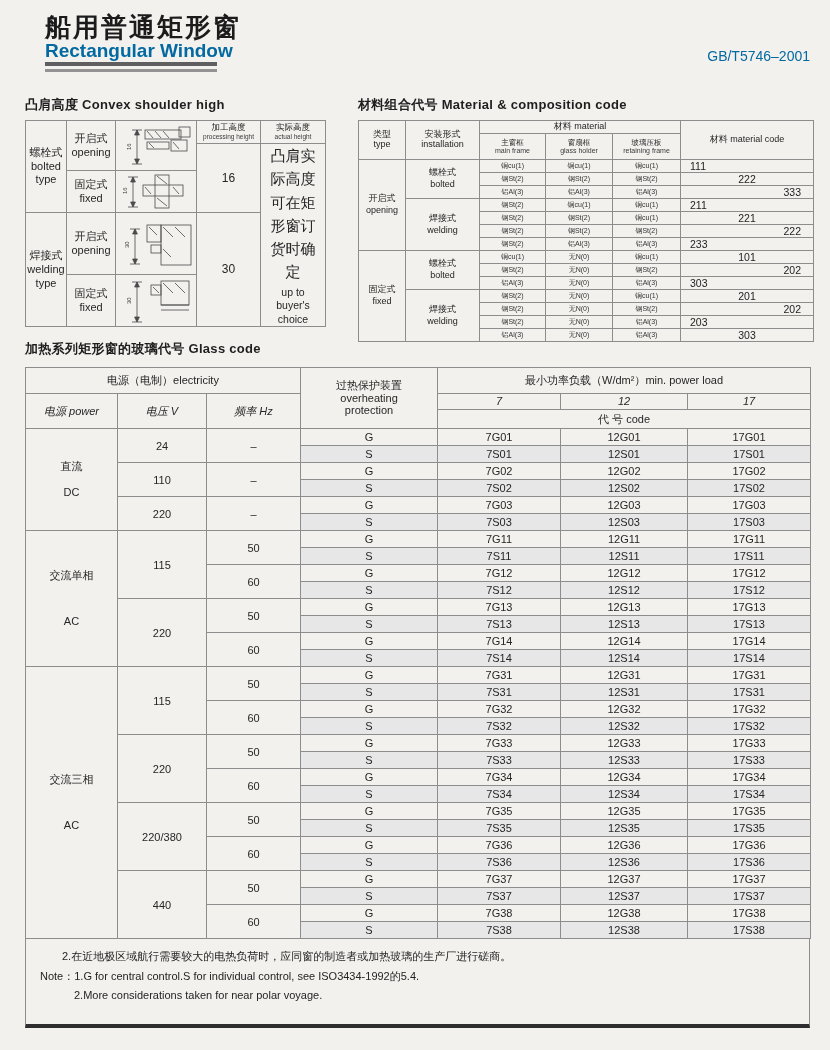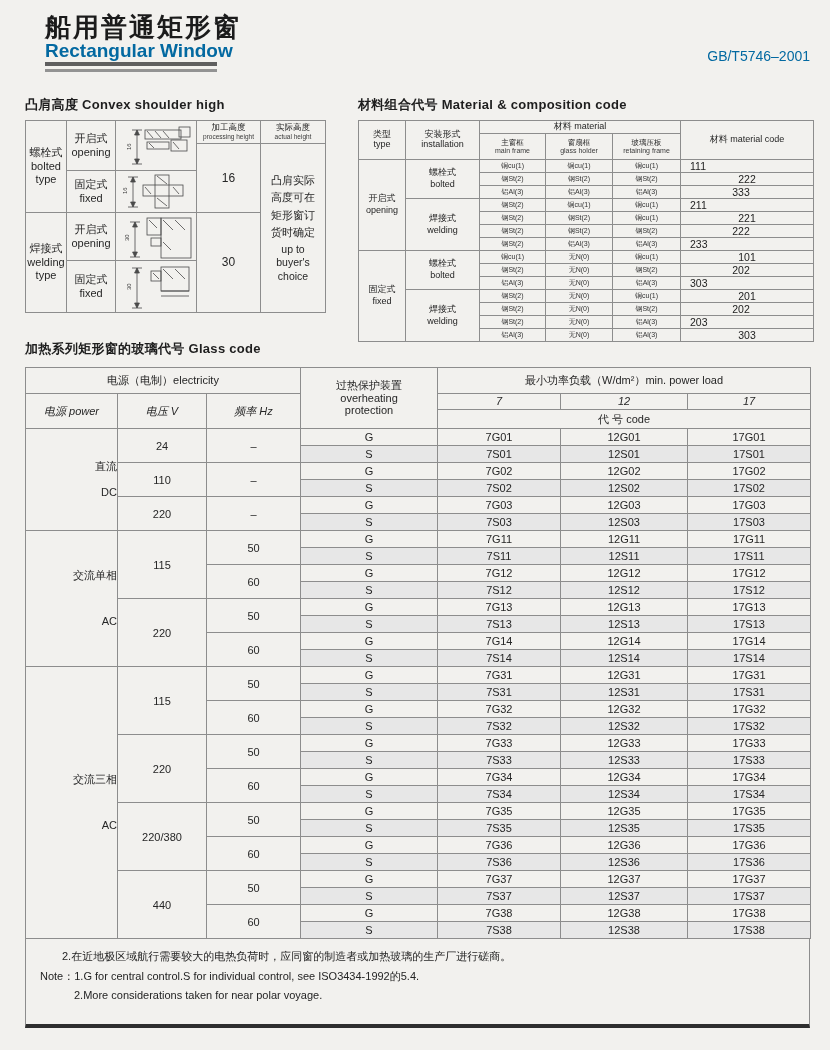--- a/index.html
+++ b/index.html
@@ -35,54 +35,54 @@
   .convex-table td { font-size:11px; line-height:1.25; color:#262626; }
   .convex-table tr.r0 { height:23px; }
   .convex-table tr.r1 { height:27px; }
   .convex-table tr.r2 { height:42px; }
   .convex-table tr.r3 { height:48px; }
   .convex-table tr.r4 { height:52px; }
   .convex-table .hdr { font-size:8px; line-height:1.15; }
   .convex-table .hdr .cn { font-size:8.5px; }
   .convex-table .hdr .en { font-size:6.5px; color:#3a3a3a; }
   .convex-table .height-val { font-size:12px; }
-  .convex-note .cn { width:52px; margin:0 auto 2px; font-size:11px; line-height:1.55; }
+  .convex-note .cn { width:52px; margin:0 auto 2px; font-size:15px; line-height:1.55; }
   .convex-note .en { font-size:10.5px; line-height:1.3; width:46px; margin:0 auto; }
   .diag { display:block; margin:0 auto; }
   .diag line, .diag rect, .diag path, .diag polygon { stroke:#4a4a4a; fill:none; stroke-width:.8; }
   .diag polygon { fill:#4a4a4a; }
   .diag text { fill:#3a3a3a; stroke:none; font-size:6px; font-family:"Liberation Sans",sans-serif; }
 
   
   .material-wrap { position:absolute; left:358px; top:120px; }
   .material-table { width:455px; border:1.5px solid #6a6a6a; }
   .material-table tr.mh1 { height:13px; }
   .material-table tr.mh2 { height:26px; }
   .material-table thead th { font-size:9px; line-height:1.1; color:#262626; }
   .material-table thead .sub .cn { font-size:7.5px; }
   .material-table thead .sub .en { font-size:7px; color:#3a3a3a; }
   .material-table tbody tr { height:11px; }
   .material-table .type-cell, .material-table .install-cell { font-size:9px; line-height:1.3; }
   .material-table .mat-cell { font-size:7px; color:#333; }
   .material-table .code-cell { font-size:10.5px; color:#222; }
   .al-l { text-align:left;  padding-left:9px;  }
   .al-c { text-align:center; }
-  .al-r { padding-right:12px; }
+  .al-r { text-align:right; padding-right:12px; }
 
   
   .glass-wrap { position:absolute; left:25px; top:367px; }
   .glass-table { width:785px; border:1.5px solid #5c5c5c; }
   .glass-table th, .glass-table td { font-size:11px; color:#262626; }
   .glass-table tr.gh1 { height:26px; }
   .glass-table tr.gh2 { height:16px;font-style:italic; }
   .glass-table tr.gh3 { height:19px; }
   .glass-table thead th { line-height:1.15; }
   .glass-table tbody tr { height:17px; }
   .glass-table tbody tr.s-row td { background:#e7e7e7; }
-  .power-cell { font-size:12px;text-align:right; }
+  .power-cell { font-size:12px; }
   .power-cell div { line-height:1.2; }
   .gap-sm div:first-child { margin-bottom:13px; }
   .gap-lg div:first-child { margin-bottom:32px; }
 
   
   .notes-box {
     position:absolute; left:25px; top:938px; width:785px; height:90px;
     border:1px solid #8d8d8d; border-top:none; border-bottom:4px solid #2e2e2e;
     font-size:11px; color:#242424; padding:9px 0 0 14px; line-height:1.78;
   }

